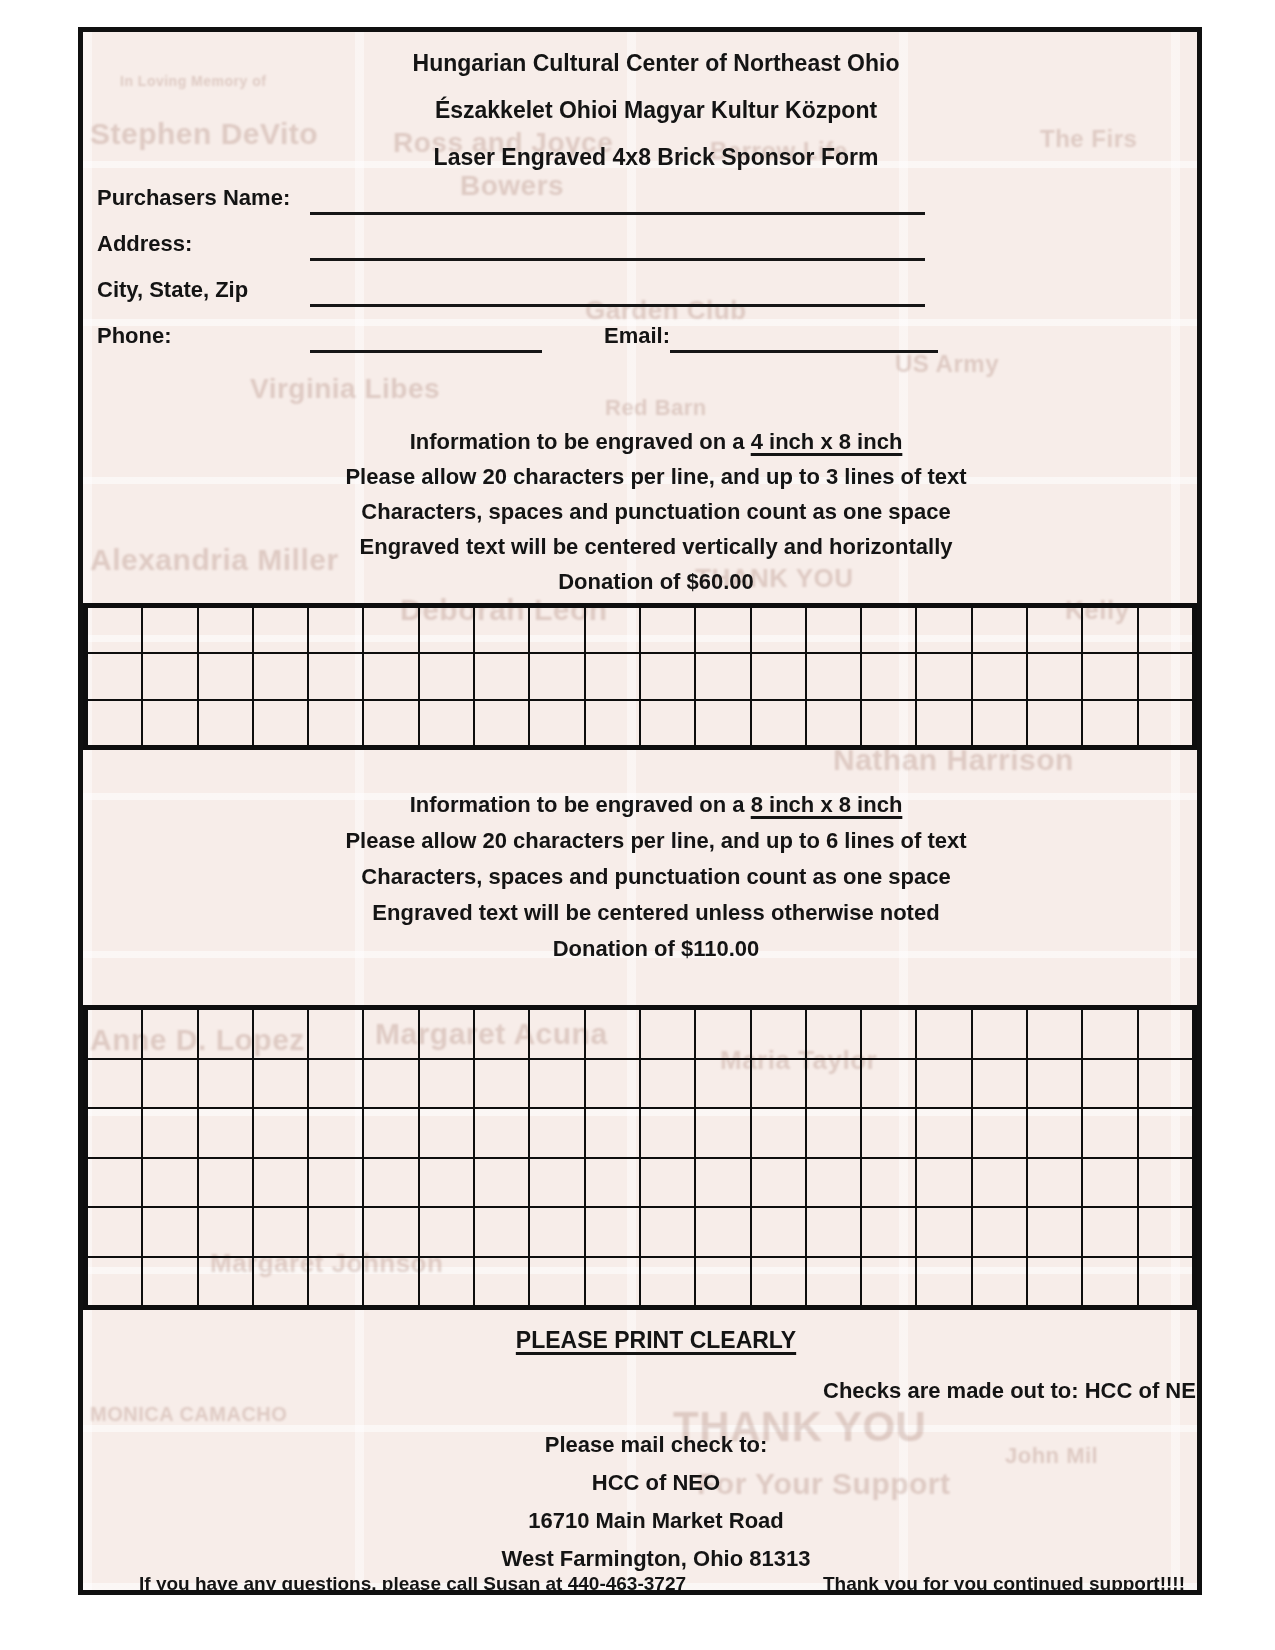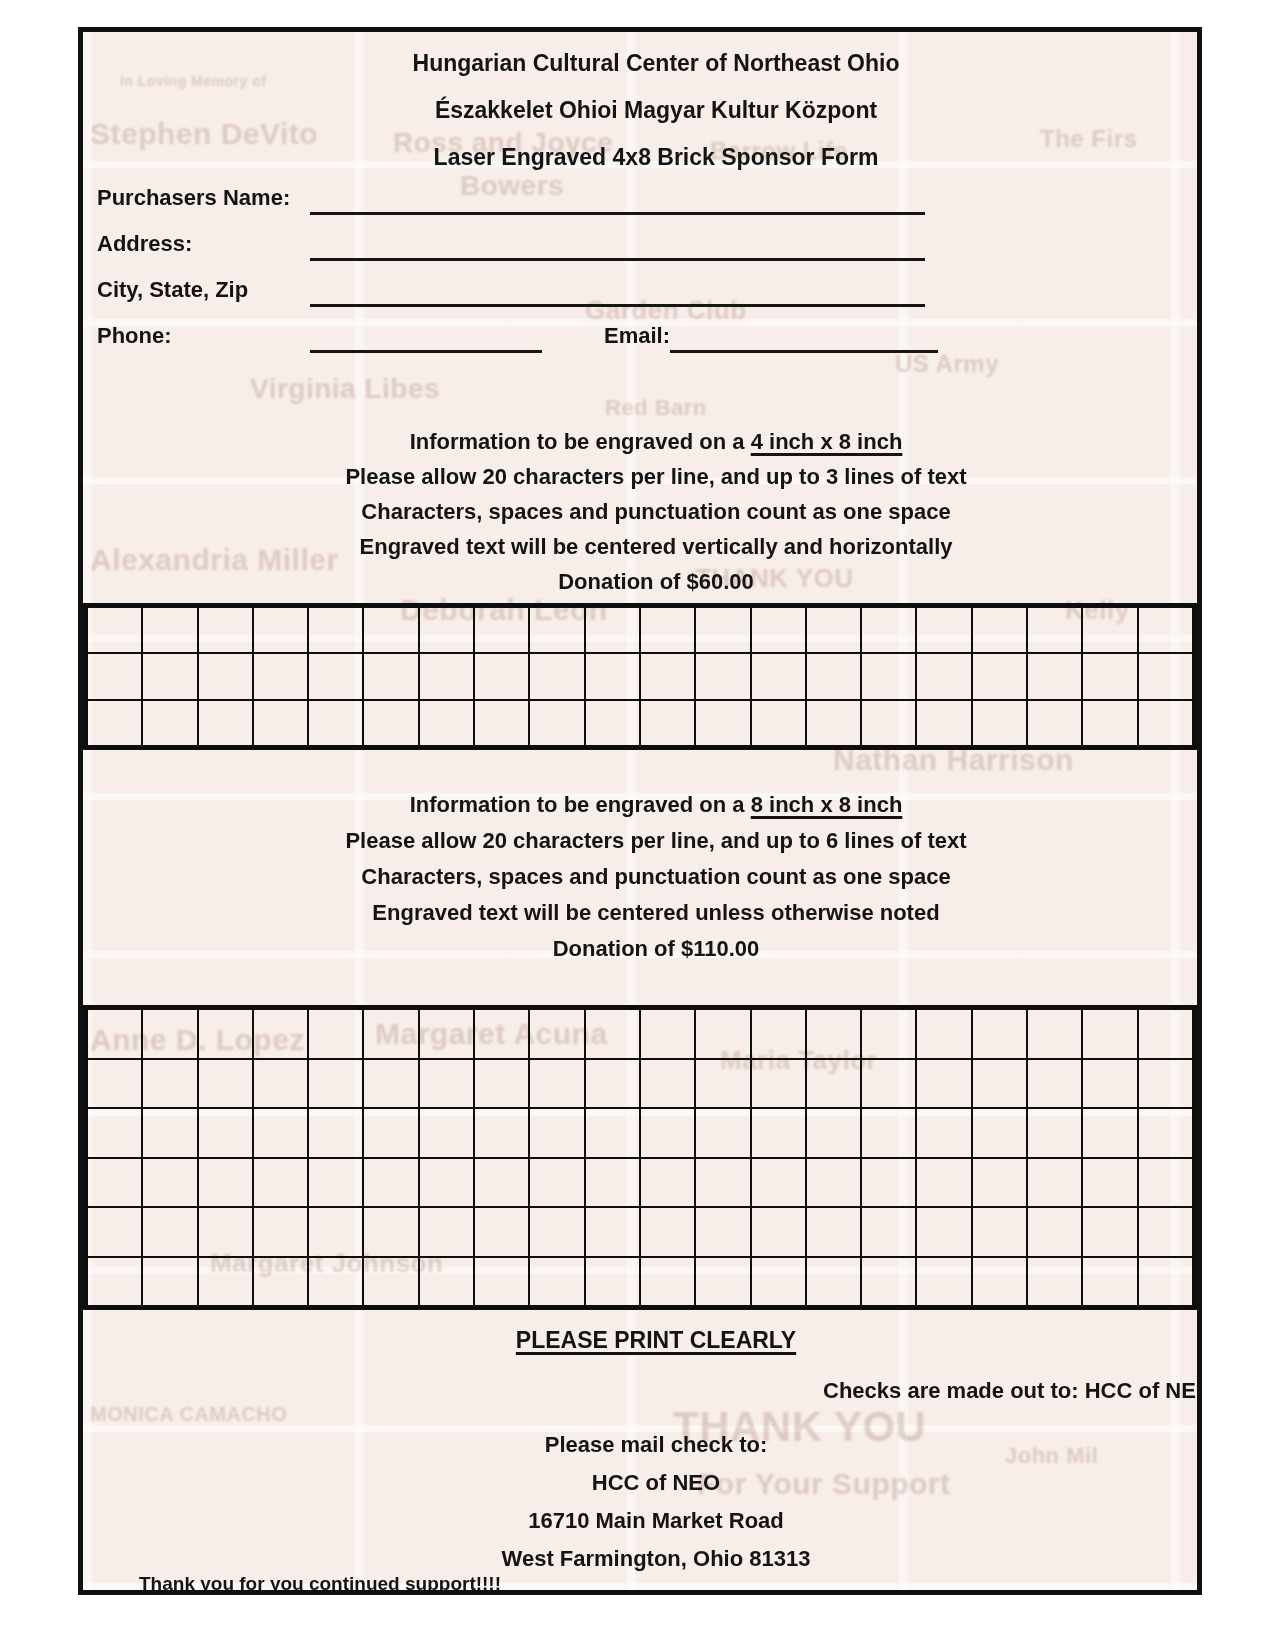--- a/index.html
+++ b/index.html
@@ -313,16 +313,17 @@
   <div class="layer txtblock checks">Checks are made out to: HCC of NEO</div>
 
   <div class="layer txtblock mail">
     <div>Please mail check to:</div>
     <div>HCC of NEO</div>
     <div>16710 Main Market Road</div>
     <div>West Farmington, Ohio 81313</div>
   </div>
 
   <div class="layer bottomrow">
+    <span>If you have any questions, please call Susan at 440-463-3727</span>
     <span>Thank you for you continued support!!!!</span>
   </div>
 
 </div>
 
 </body></html>

